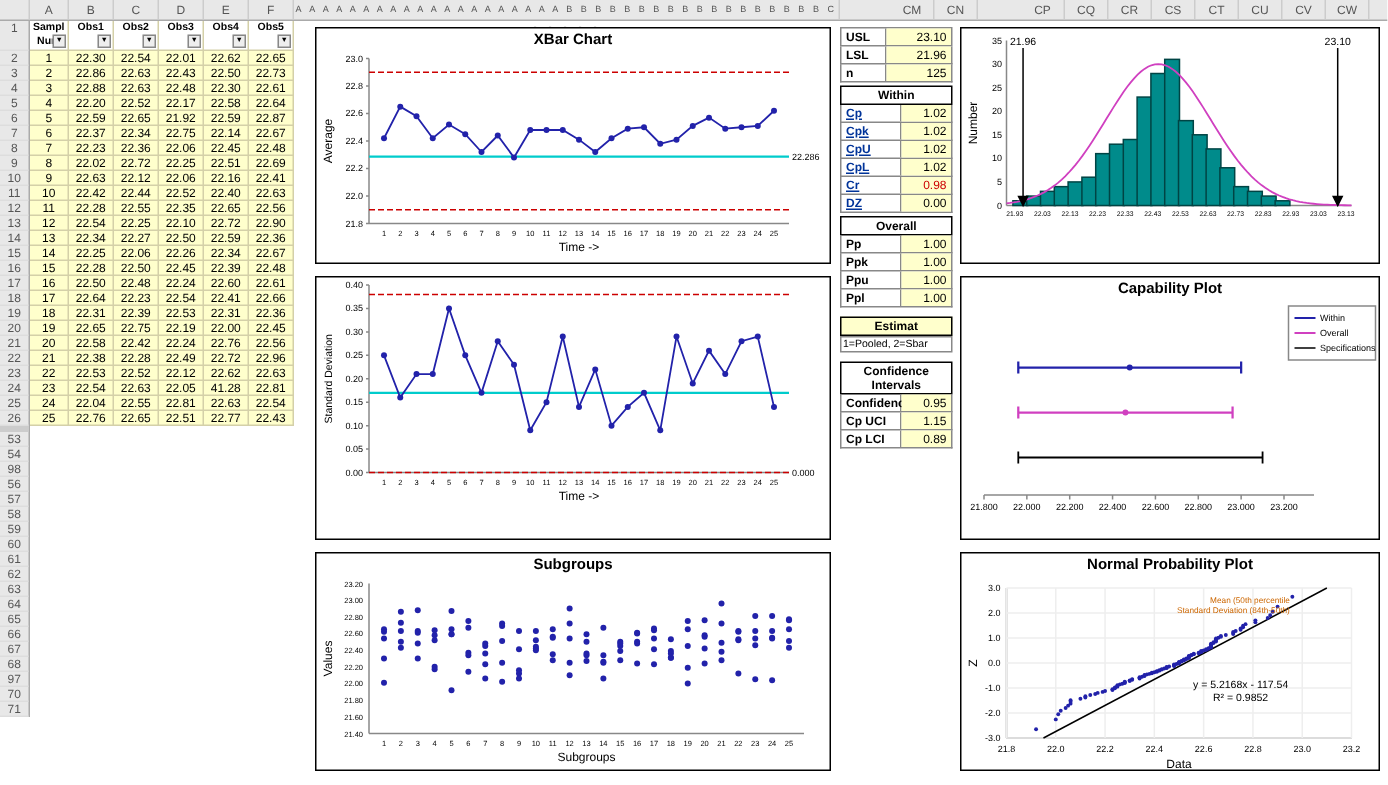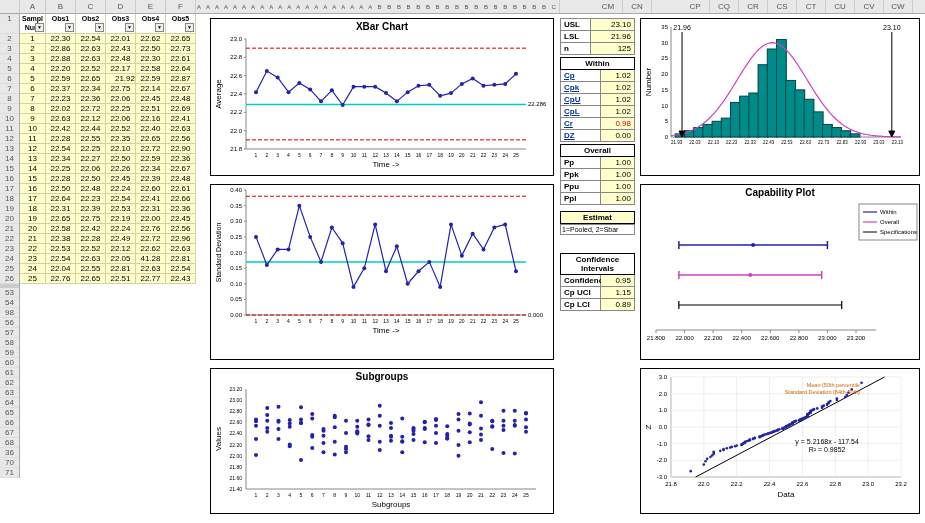--- a/index.html
+++ b/index.html
@@ -87,21 +87,21 @@
     <div class="row-head">59</div>
     <div class="row-head">60</div>
     <div class="row-head">61</div>
     <div class="row-head">62</div>
     <div class="row-head">63</div>
     <div class="row-head">64</div>
     <div class="row-head">65</div>
     <div class="row-head">66</div>
     <div class="row-head">67</div>
     <div class="row-head">68</div>
-    <div class="row-head">36</div>
+    <div class="row-head">97</div>
     <div class="row-head">70</div>
     <div class="row-head">71</div>
   </div>
 
 <div class="data-area" id="data-grid">
     <div class="data-row" style="height: 20px;">
       <div class="data-cell header-cell" style="width: 26px; font-size: 7px; line-height: 9px; white-space: pre;">Sampl
 Num<div class="filter-arrow">▼</div></div>
       <div class="data-cell header-cell" style="width: 30px; font-size: 7px; line-height: 9px; white-space: pre;">Obs1<div class="filter-arrow">▼</div></div>
       <div class="data-cell header-cell" style="width: 30px; font-size: 7px; line-height: 9px; white-space: pre;">Obs2<div class="filter-arrow">▼</div></div>
@@ -138,21 +138,21 @@
       <div class="data-cell" style="width: 30px;">22.20</div>
       <div class="data-cell" style="width: 30px;">22.52</div>
       <div class="data-cell" style="width: 30px;">22.17</div>
       <div class="data-cell" style="width: 30px;">22.58</div>
       <div class="data-cell" style="width: 30px;">22.64</div>
     </div>
     <div class="data-row">
       <div class="data-cell" style="width: 26px;">5</div>
       <div class="data-cell" style="width: 30px;">22.59</div>
       <div class="data-cell" style="width: 30px;">22.65</div>
-      <div class="data-cell" style="width: 30px; text-align: right;">21.92</div>
+      <div class="data-cell" style="width: 30px;">21.92</div>
       <div class="data-cell" style="width: 30px;">22.59</div>
       <div class="data-cell" style="width: 30px;">22.87</div>
     </div>
     <div class="data-row">
       <div class="data-cell" style="width: 26px;">6</div>
       <div class="data-cell" style="width: 30px;">22.37</div>
       <div class="data-cell" style="width: 30px;">22.34</div>
       <div class="data-cell" style="width: 30px;">22.75</div>
       <div class="data-cell" style="width: 30px;">22.14</div>
       <div class="data-cell" style="width: 30px;">22.67</div>
@@ -696,21 +696,21 @@
         <div class="stats-nolabel" style="width: 40px;">Ppu</div>
         <div class="stats-val">1.00</div>
       </div>
       <div class="stats-row">
         <div class="stats-nolabel" style="width: 40px;">Ppl</div>
         <div class="stats-val">1.00</div>
       </div>
     </div>
   <div class="stats-head" style="background:#ffffcc;margin-top:6px">Estimat</div>
   <div style="font-size:7px;border:1px solid #888;padding:1px">1=Pooled, 2=Sbar</div>
-  <div class="stats-head" style="margin-top:18px;font-size:8px">Confidence Intervals</div>
+  <div class="stats-head" style="margin-top:6px;font-size:8px">Confidence Intervals</div>
   <div id="conf-rows">
       <div class="stats-row">
         <div class="stats-nolabel" style="width: 40px;">Confidenc</div>
         <div class="stats-val">0.95</div>
       </div>
       <div class="stats-row">
         <div class="stats-nolabel" style="width: 40px;">Cp UCI</div>
         <div class="stats-val">1.15</div>
       </div>
       <div class="stats-row">
@@ -812,20 +812,21 @@
       <text x="157.857142857143" y="140" font-size="6" text-anchor="middle">22.800</text>
       <line x1="157.857142857143" y1="130" x2="157.857142857143" y2="133" stroke="#888" stroke-width="1"></line>
       <text x="186.4285714285715" y="140" font-size="6" text-anchor="middle">23.000</text>
       <line x1="186.4285714285715" y1="130" x2="186.4285714285715" y2="133" stroke="#888" stroke-width="1"></line>
       <text x="215" y="140" font-size="6" text-anchor="middle">23.200</text>
       <line x1="215" y1="130" x2="215" y2="133" stroke="#888" stroke-width="1"></line>
     </svg>
 </div>
 
 <div class="chart-box" style="left:640px; top:368px; width:280px; height:146px;">
+  <div class="chart-title">Normal Probability Plot</div>
   <svg width="280" height="128" id="norm-svg">
       <line x1="30" y1="8" x2="30" y2="108" stroke="#888" stroke-width="1"></line>
       <line x1="30" y1="108" x2="260" y2="108" stroke="#888" stroke-width="1"></line>
       <text x="26" y="110" font-size="6" text-anchor="end">-3.0</text>
       <line x1="30" y1="108" x2="260" y2="108" stroke="#eee" stroke-width="1"></line>
       <text x="26" y="93.33333333333334" font-size="6" text-anchor="end">-2.0</text>
       <line x1="30" y1="91.33333333333334" x2="260" y2="91.33333333333334" stroke="#eee" stroke-width="1"></line>
       <text x="26" y="76.66666666666667" font-size="6" text-anchor="end">-1.0</text>
       <line x1="30" y1="74.66666666666667" x2="260" y2="74.66666666666667" stroke="#eee" stroke-width="1"></line>
       <text x="26" y="60" font-size="6" text-anchor="end">0.0</text>

